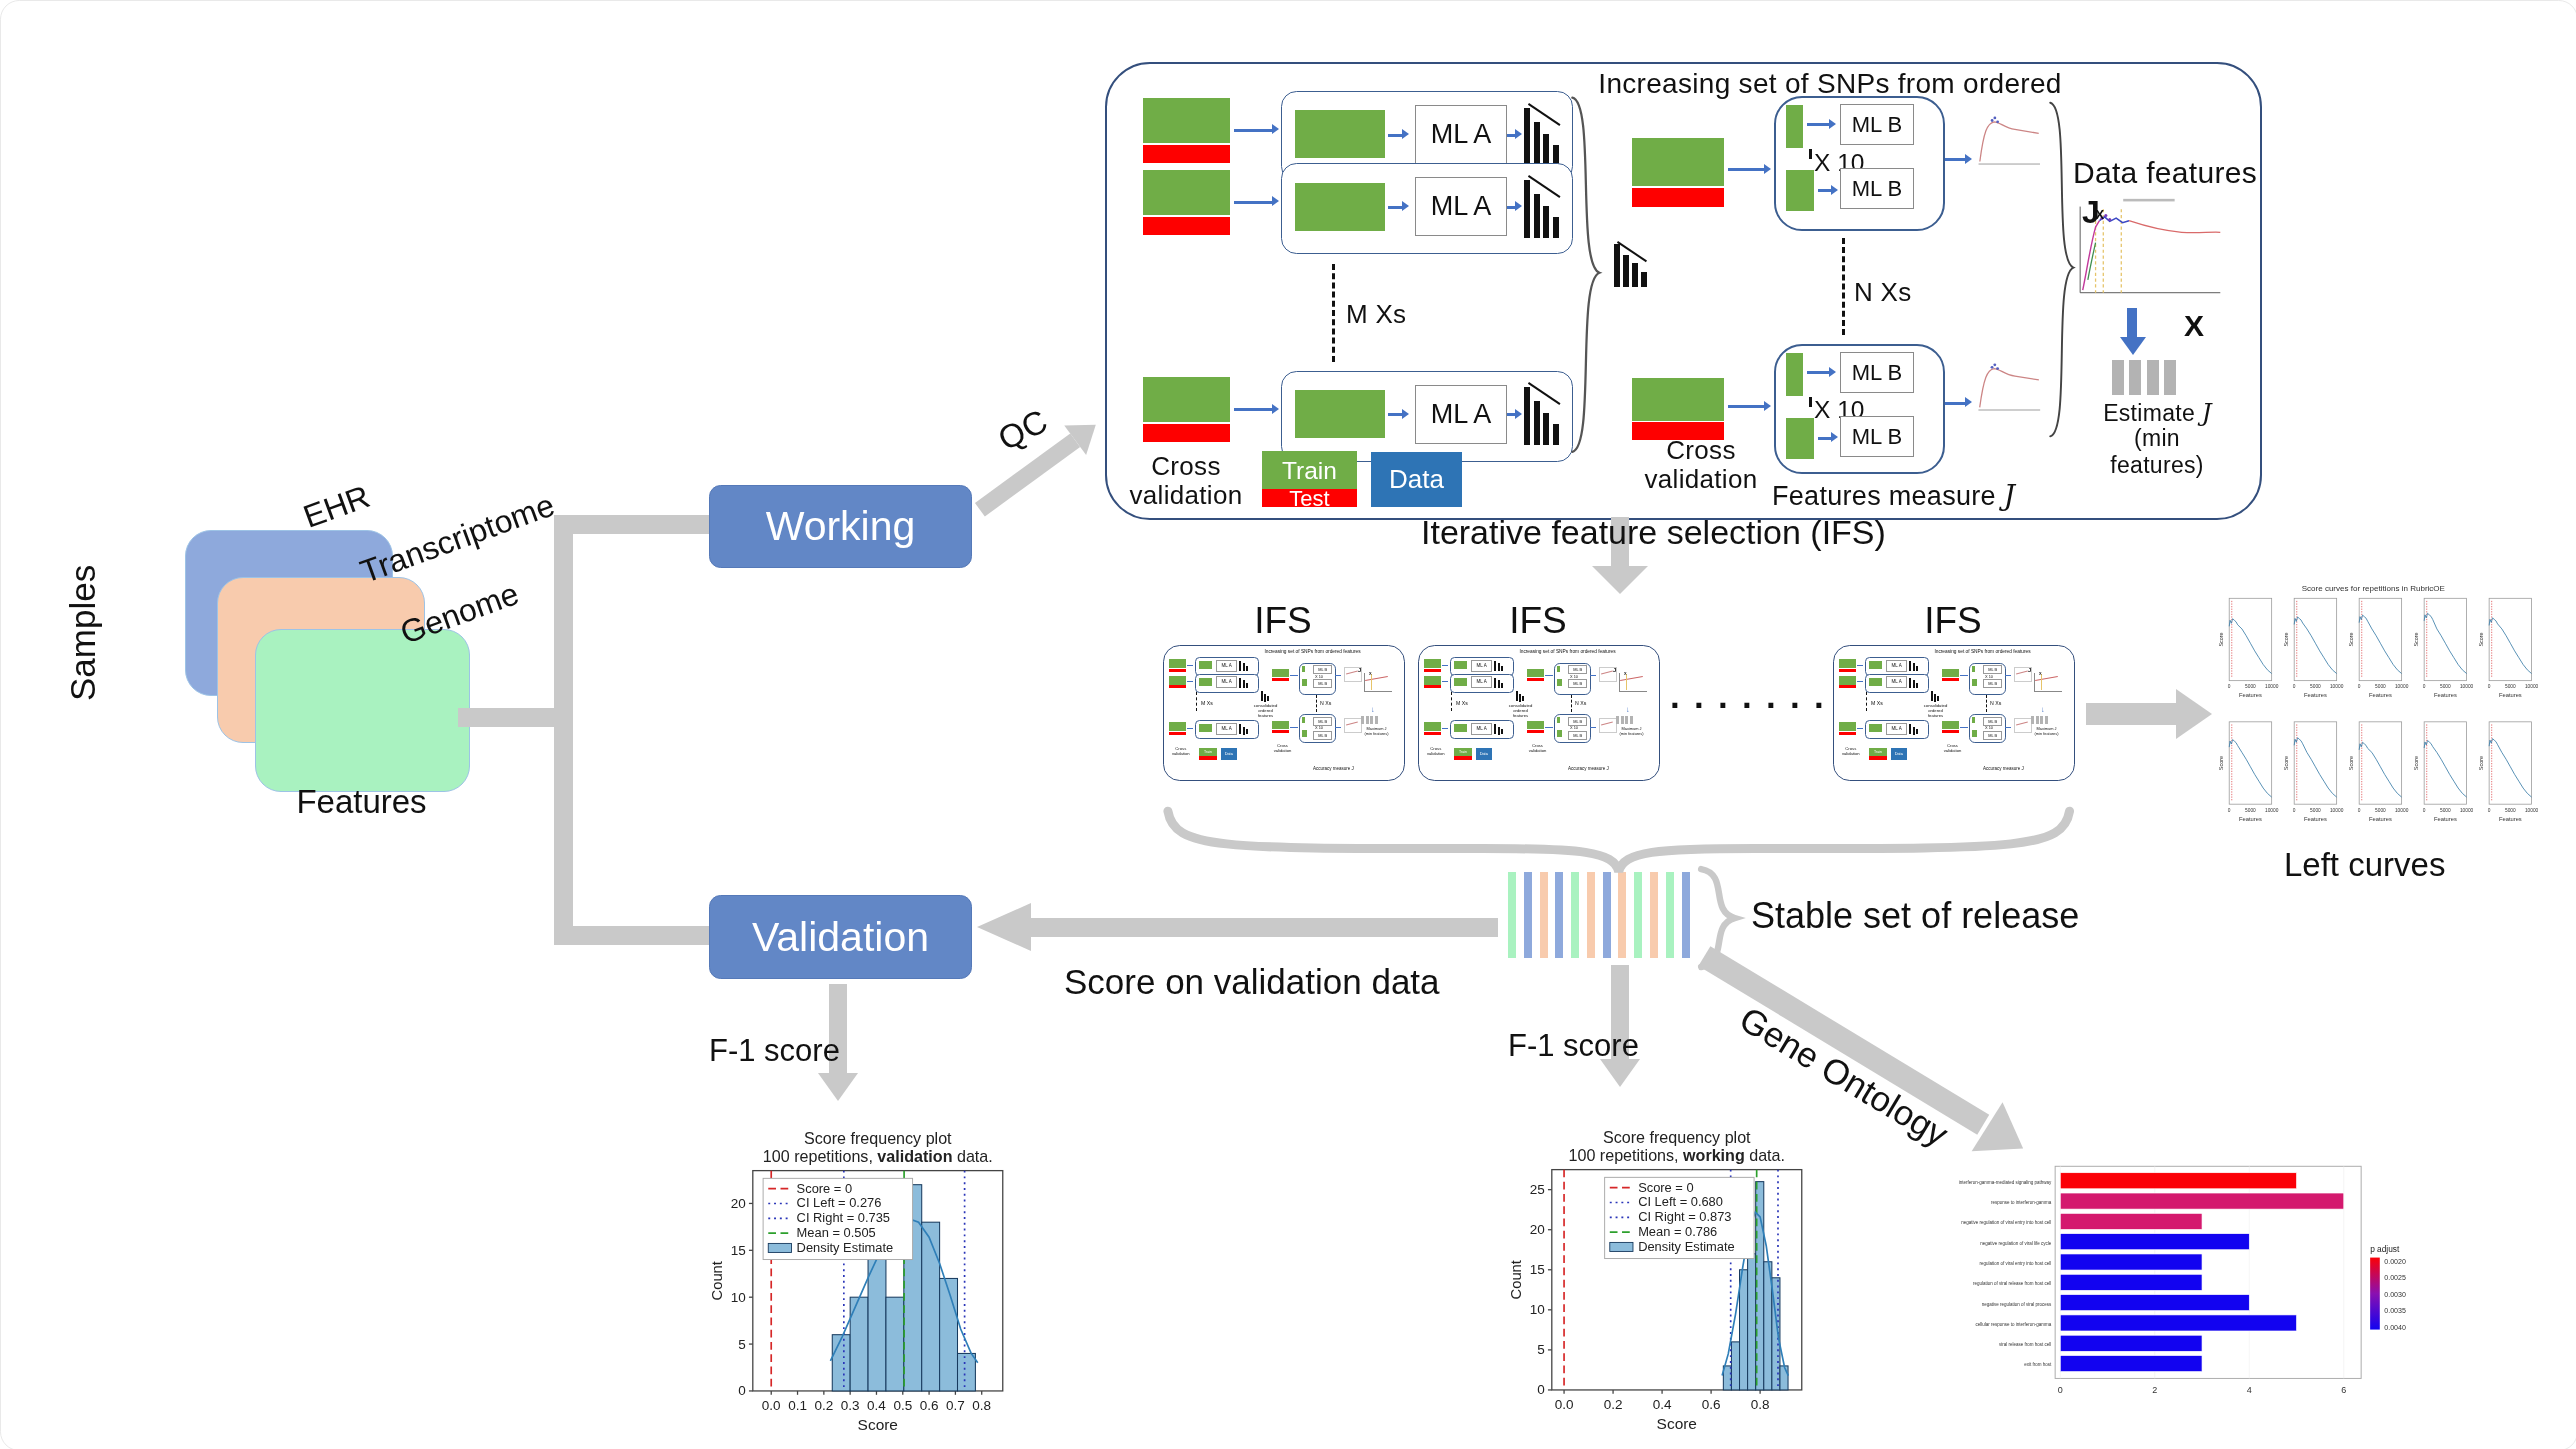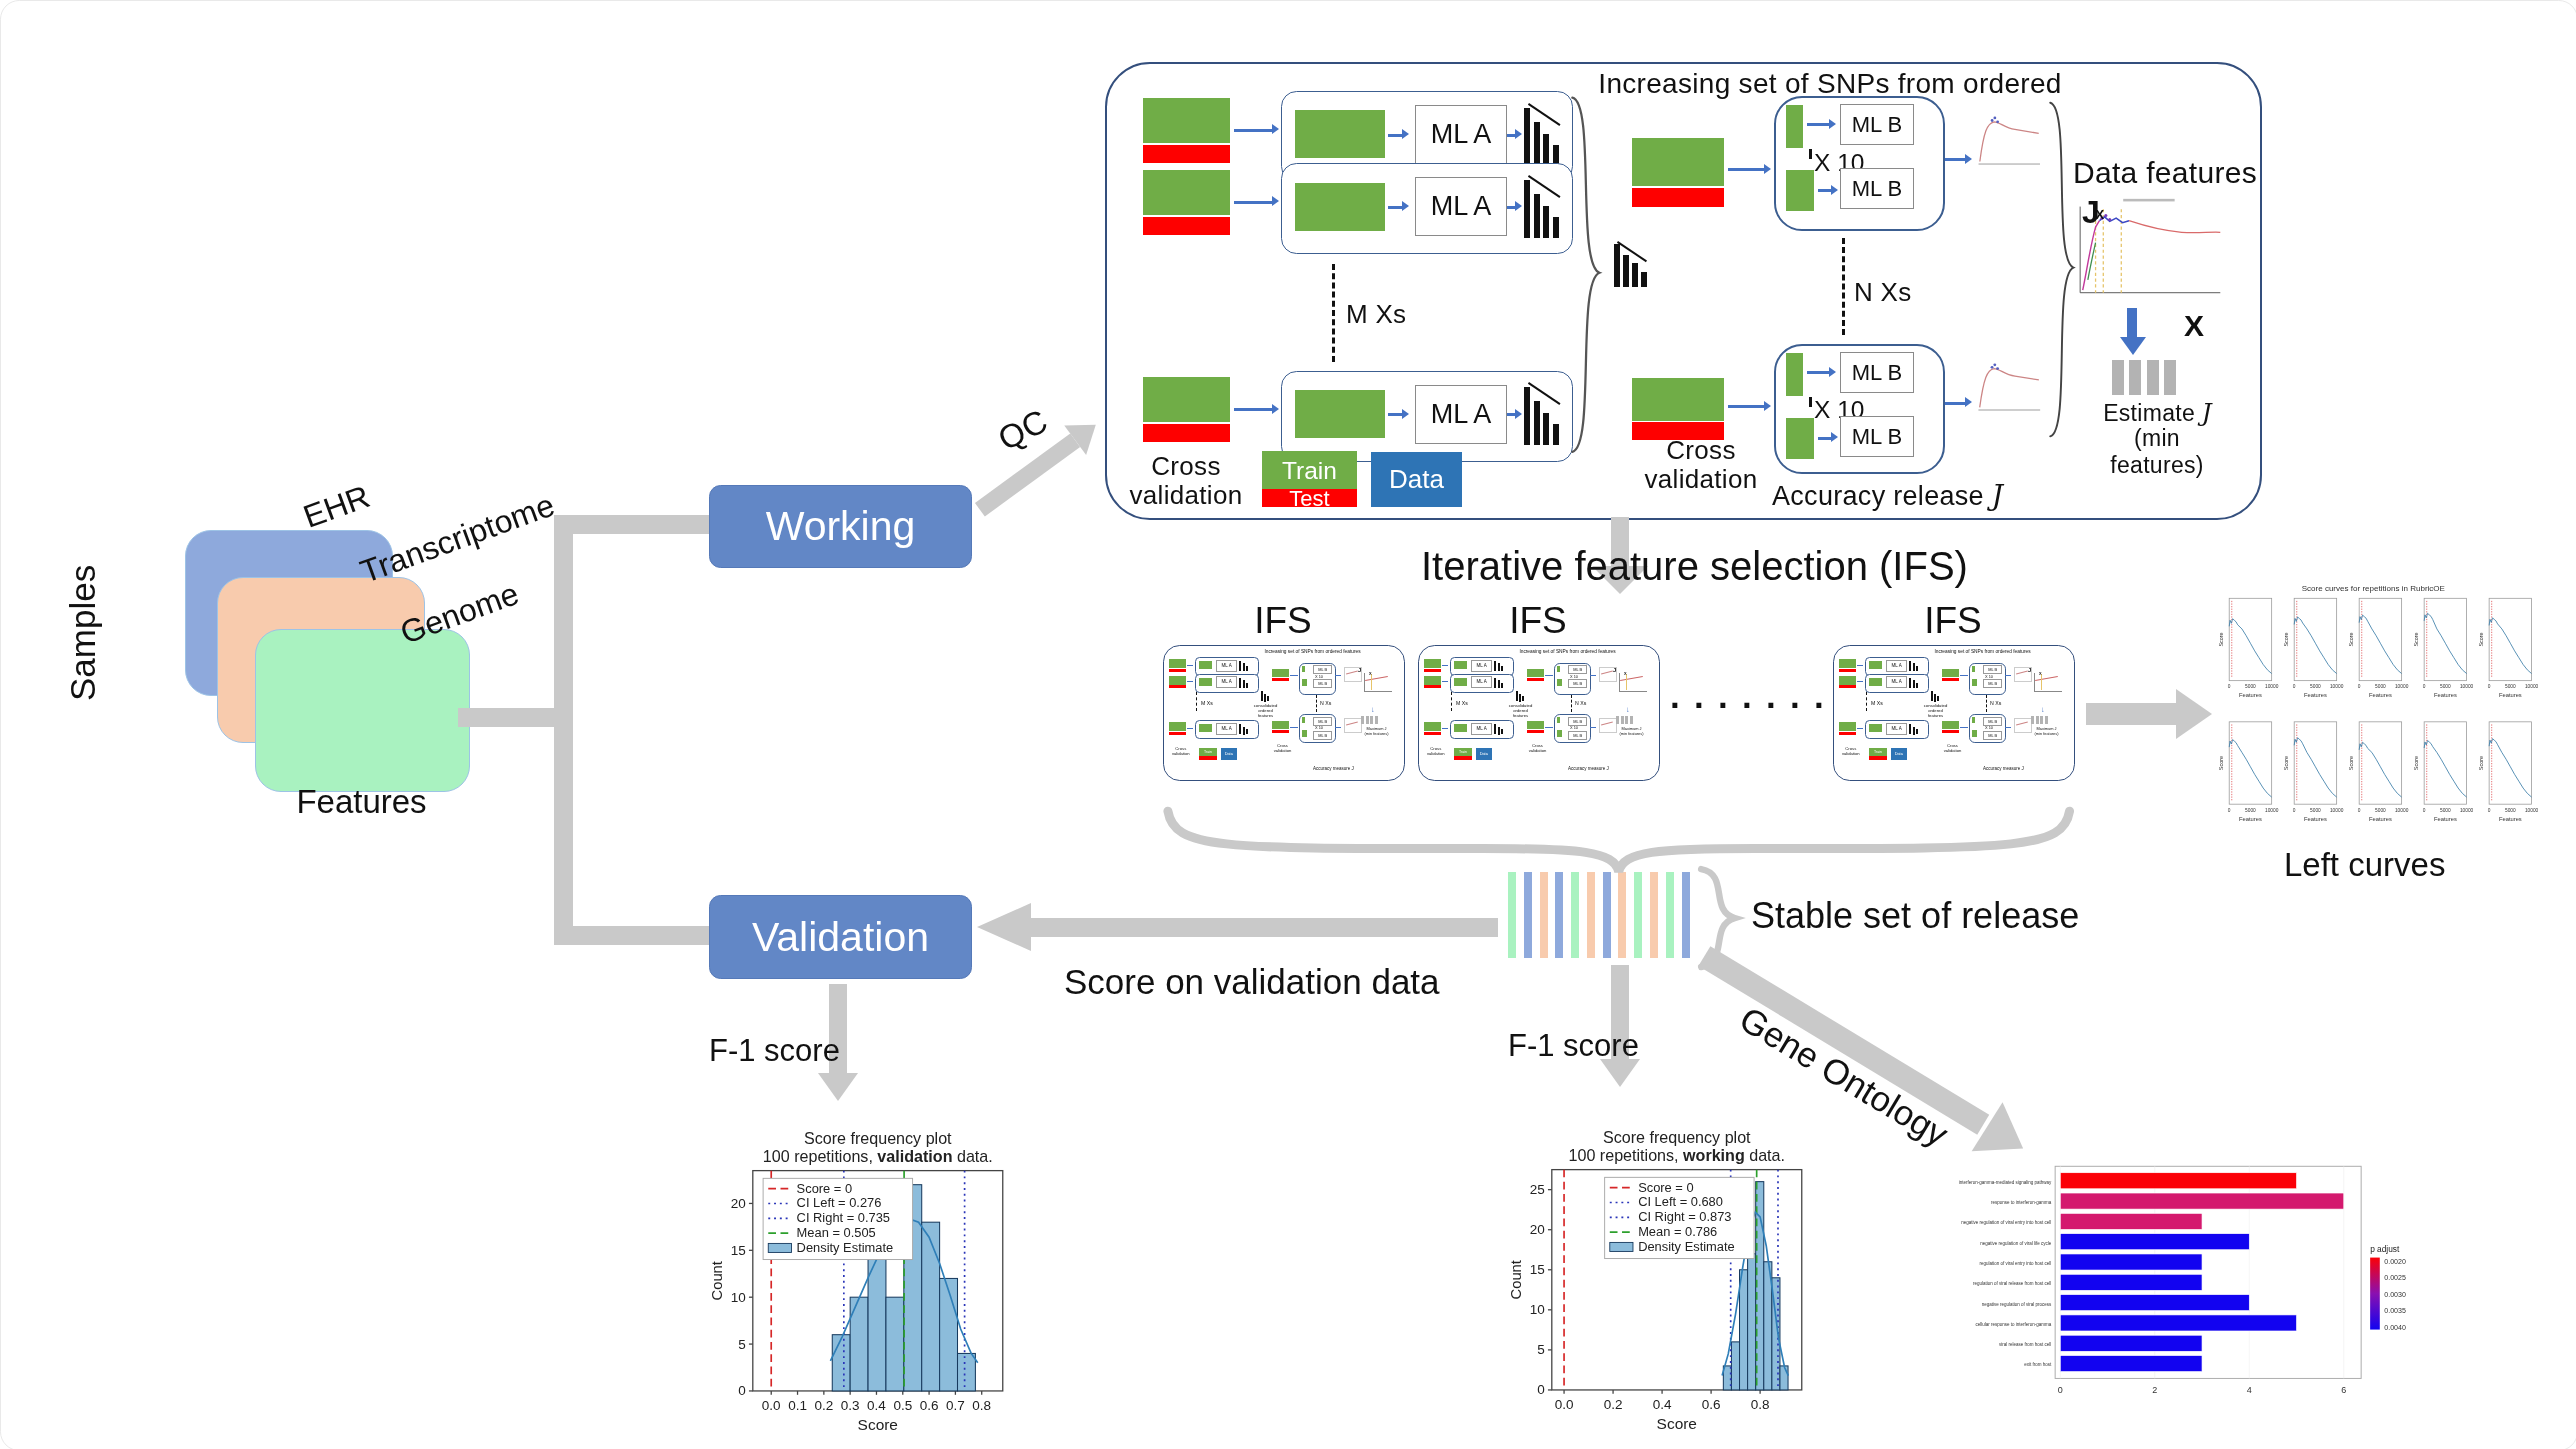--- a/index.html
+++ b/index.html
@@ -181,21 +181,21 @@
   <div class="abs" style="left:1261px;top:450px;width:95px;height:39px;background:#70ad47;color:#fff;text-align:center;">
     <span style="font-size:24.5px;line-height:39px;">Train</span>
   </div>
   <div class="abs" style="left:1261px;top:488px;width:95px;height:18px;background:#fe0000;color:#fff;text-align:center;overflow:hidden;">
     <span style="font-size:22px;line-height:19.3px;">Test</span>
   </div>
   <div class="abs" style="left:1370px;top:451px;width:91px;height:55px;background:#2e74b5;color:#fff;text-align:center;">
     <span style="font-size:26px;line-height:55px;">Data</span>
   </div>
   <div class="abs comic" style="left:1771px;top:478px;font-size:27px;">
-    <span>Accuracy release</span>
+    <span>Features measure</span>
     <span class="mj" style="font-size:28px;">J</span>
   </div>
   <div class="abs comic" style="left:2072px;top:155px;font-size:30px;">Data features</div>
   <div class="abs comic" style="left:2081px;top:193px;font-size:32px;font-weight:bold;">J</div>
   <div class="abs comic" style="left:2183px;top:308px;font-size:30px;font-weight:bold;">X</div>
   <div class="abs comic" style="left:2092px;top:397px;width:129px;text-align:center;font-size:23px;">
     <span>Estimate</span>
     <span class="mj" style="font-size:24.5px;">J</span>
   </div>
   <div class="abs comic" style="left:2085px;top:424px;width:142px;text-align:center;font-size:23px;">(min features)</div>
@@ -204,21 +204,21 @@
   <div class="abs" style="left:2119px;top:336px;width:0;height:0;border-left:13px solid transparent;border-right:13px solid transparent;border-top:18px solid #4472c4;"></div>
   <div id="rank-bars" class="abs" style="left:0;top:0;">
       <div style="position: absolute; left: 2111px; top: 359px; width: 11.6px; height: 35px; background: rgb(179, 179, 179);"></div>
       <div style="position: absolute; left: 2128px; top: 359px; width: 11.6px; height: 35px; background: rgb(179, 179, 179);"></div>
       <div style="position: absolute; left: 2146px; top: 359px; width: 11.6px; height: 35px; background: rgb(179, 179, 179);"></div>
       <div style="position: absolute; left: 2163px; top: 359px; width: 11.6px; height: 35px; background: rgb(179, 179, 179);"></div>
     </div>
 
   <div class="graybar" style="left:1610px;top:516px;width:18px;height:50px;"></div>
   <div class="abs" style="left:1591px;top:565px;width:0;height:0;border-left:28px solid transparent;border-right:28px solid transparent;border-top:28px solid #c9c9c9;"></div>
-  <div class="abs" style="left:1420px;top:543px;font-size:40px;z-index:5;">Iterative feature selection (IFS)</div>
+  <div class="abs" style="left:1420px;top:512px;font-size:34px;z-index:5;">Iterative feature selection (IFS)</div>
 
   <div class="abs" style="left:1211px;top:599px;width:142px;text-align:center;font-size:37px;">IFS</div>
   <div class="abs" style="left:1466px;top:599px;width:142px;text-align:center;font-size:37px;">IFS</div>
   <div class="abs" style="left:1881px;top:599px;width:142px;text-align:center;font-size:37px;">IFS</div>
   <div class="ifsbox" id="mini1" style="left:1162px;top:644px;">
       <div style="position: absolute; left: 61px; top: 2.6px; width: 175px; font-size: 4.8px; text-align: center; color: rgb(17, 17, 17);">Increasing set of SNPs from ordered features</div>
       <div style="position: absolute; left: 5.2px; top: 13px; width: 16.7px; height: 9px; background: rgb(112, 173, 71);"></div>
       <div style="position: absolute; left: 5.2px; top: 22.5px; width: 16.7px; height: 3.2px; background: rgb(254, 0, 0);"></div>
       <div style="position: absolute; left: 23px; top: 18.7px; width: 6.4px; height: 1.3px; background: rgb(68, 114, 196);"></div>
       <div style="position: absolute; left: 31px; top: 11px; width: 62px; height: 16.7px; border: 1px solid rgb(60, 94, 144); border-radius: 4.5px; background: rgb(255, 255, 255);"></div>

